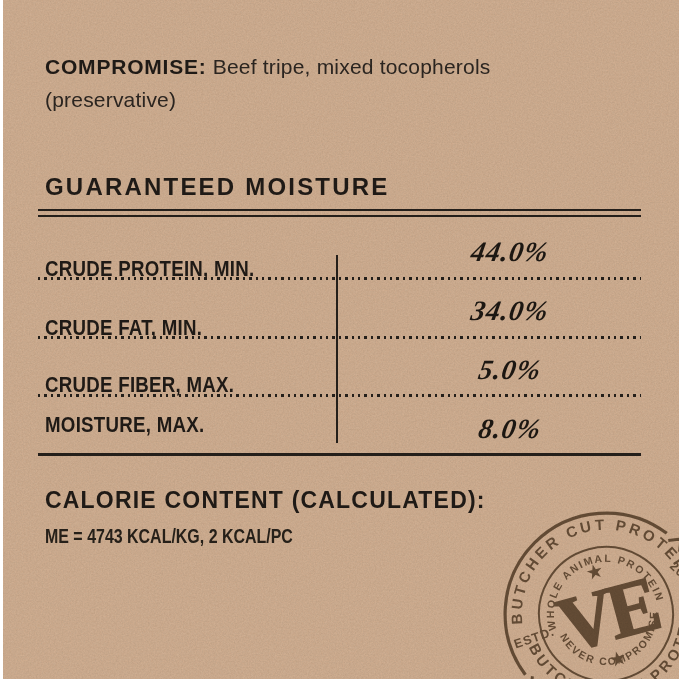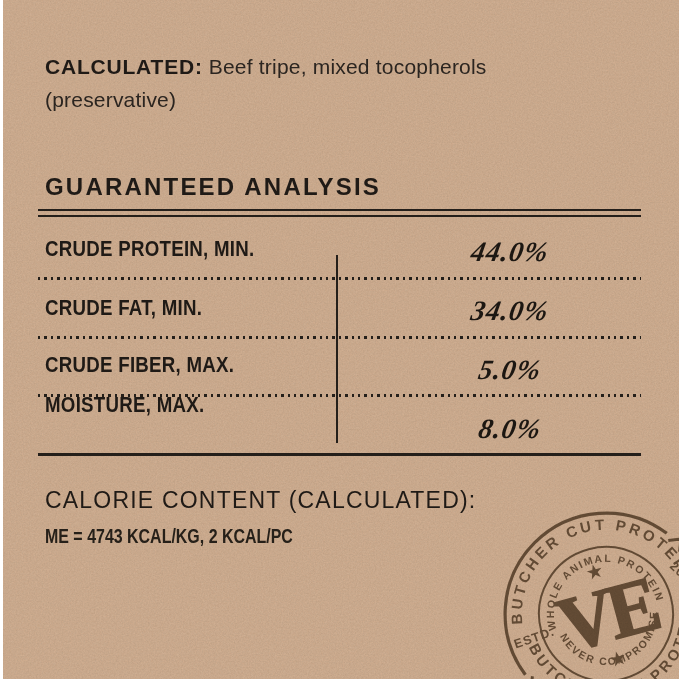--- a/index.html
+++ b/index.html
@@ -32,30 +32,30 @@
     position:absolute;left:38px;top:453px;width:603px;height:2.5px;background:#241f1a;
   }
   .rule-dotted{
     position:absolute;left:38px;width:603px;height:2.5px;
     background:repeating-linear-gradient(90deg,#241f1a 0 2.4px,transparent 2.4px 6.4px);
   }
   .v-divider{
     position:absolute;left:336px;top:255px;width:2px;height:188px;background:#241f1a;
   }
   .row-label{
-    left:45px;font-size:22px;font-weight:700;color:#1f1a16;white-space:nowrap;
+    left:45px;font-size:22px;font-weight:700;color:#1f1a16;white-space:nowrap;margin-top:20px;
   }
   .row-label .cond{display:inline-block;transform:scaleX(.85);transform-origin:left center;letter-spacing:.3px;}
   .row-value{
     left:420px;width:180px;text-align:center;
     font-family:"Liberation Serif",serif;font-style:italic;font-weight:700;
     font-size:28px;color:#1c1712;transform:skewX(-10deg);letter-spacing:1px;
   }
   .cal-heading{
-    left:45px;top:487px;font-size:23px;font-weight:400;letter-spacing:1.2px;color:#1f1a16;white-space:nowrap;
+    left:45px;top:487px;font-size:23px;font-weight:700;letter-spacing:1.2px;color:#1f1a16;white-space:nowrap;
   }
   .cal-line{
     left:45px;top:524px;font-size:21px;font-weight:700;color:#262019;white-space:nowrap;text-decoration:underline;
   }
   .cal-line .cond{display:inline-block;transform:scaleX(.76);transform-origin:left center;}
   .stamp{
     position:absolute;left:476px;top:484px;width:260px;height:260px;
     mix-blend-mode:multiply;opacity:.84;
   }
 </style>
@@ -71,25 +71,25 @@
   <rect x="0" y="0" width="679" height="679" filter="url(#grainf)"></rect>
   <filter id="grainl" x="0" y="0" width="100%" height="100%">
     <feTurbulence type="fractalNoise" baseFrequency="0.5" numOctaves="2" seed="42" stitchTiles="stitch"></feTurbulence>
     <feColorMatrix type="matrix" values="0 0 0 0 0.93  0 0 0 0 0.82  0 0 0 0 0.68  0 0 0 0.18 0"></feColorMatrix>
   </filter>
   <rect x="0" y="0" width="679" height="679" filter="url(#grainl)"></rect>
 </svg>
 <div class="edge-left"></div>
 
 <div class="txt ingredients">
-  <span class="lead">CALCULATED:</span>
+  <span class="lead">COMPROMISE:</span>
   <span>Beef tripe, mixed tocopherols (preservative)</span>
 </div>
 
-<div class="txt ga-heading">GUARANTEED ANALYSIS</div>
+<div class="txt ga-heading">GUARANTEED MOISTURE</div>
 <div class="rule-double"></div>
 
 <div class="txt row-label" style="top:236px">
   <span class="cond">CRUDE PROTEIN, MIN.</span>
 </div>
 <div class="txt row-value" style="top:236px">44.0%</div>
 <div class="rule-dotted" style="top:277px"></div>
 
 <div class="txt row-label" style="top:295px">
   <span class="cond">CRUDE FAT, MIN.</span>

